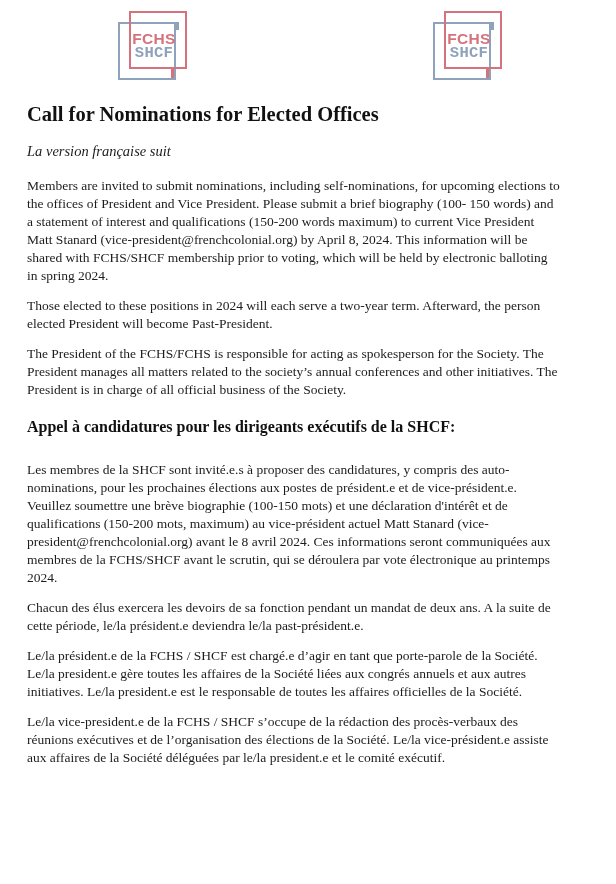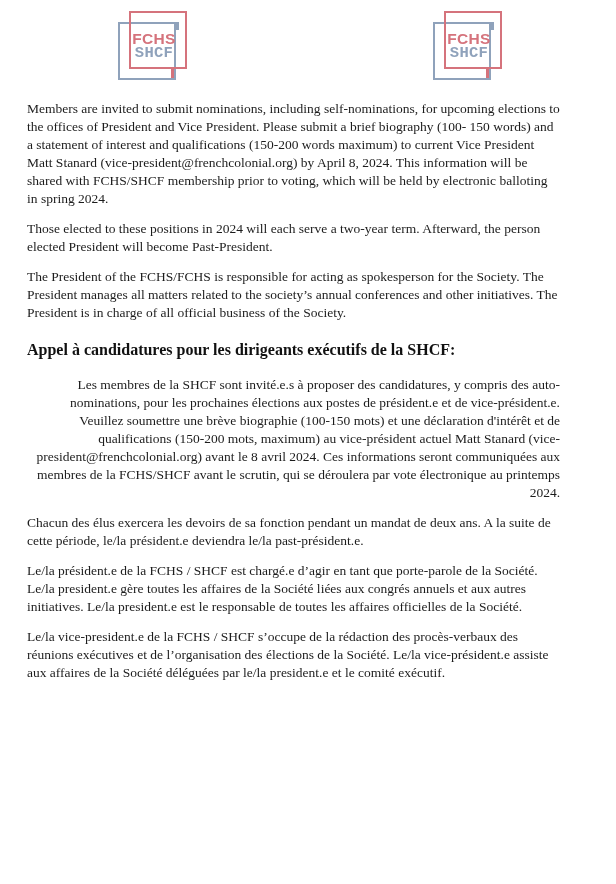--- a/index.html
+++ b/index.html
@@ -108,22 +108,21 @@
     margin-top: 16px;
   }
   h2.doc-title-fr {
     margin: 15px 0 0 0;
     font-size: 16px;
     line-height: 26px;
     font-weight: bold;
     color: #111111;
   }
   p.body-par.first-after-h2 {
-    margin-top: 13px;
-    text-align: right;
+    margin-top: 21px;
   }
 </style>
 </head>
 <body>
 
 <div class="page">
 
   <header class="logos">
     <div class="logo">
       <span class="sq blue"></span>
@@ -142,21 +141,23 @@
       <span class="red-tab"></span>
       <div class="logo-text">
         <span class="lt-red">FCHS</span>
         <span class="lt-blue">SHCF</span>
       </div>
     </div>
   </header>
 
   <main class="content">
 
+    <h1 class="doc-title">Call for Nominations for Elected Offices</h1>
 
+    <p class="lang-note">La version française suit</p>
 
     <p class="body-par first-after-note">Members are invited to submit nominations, including self-nominations, for upcoming elections to the offices of President and Vice President. Please submit a brief biography (100- 150 words) and a statement of interest and qualifications (150-200 words maximum) to current Vice President Matt Stanard (vice-president@frenchcolonial.org) by April 8, 2024. This information will be shared with FCHS/SHCF membership prior to voting, which will be held by electronic balloting in spring 2024.</p>
     <p class="body-par">Those elected to these positions in 2024 will each serve a two-year term. Afterward, the person elected President will become Past-President.</p>
     <p class="body-par">The President of the FCHS/FCHS is responsible for acting as spokesperson for the Society. The President manages all matters related to the society’s annual conferences and other initiatives. The President is in charge of all official business of the Society.</p>
 
     <h2 class="doc-title-fr">Appel à candidatures pour les dirigeants exécutifs de la SHCF:</h2>
 
     <p class="body-par first-after-h2">Les membres de la SHCF sont invité.e.s à proposer des candidatures, y compris des auto-nominations, pour les prochaines élections aux postes de président.e et de vice-président.e. Veuillez soumettre une brève biographie (100-150 mots) et une déclaration d'intérêt et de qualifications (150-200 mots, maximum) au vice-président actuel Matt Stanard (vice-president@frenchcolonial.org) avant le 8 avril 2024. Ces informations seront communiquées aux membres de la FCHS/SHCF avant le scrutin, qui se déroulera par vote électronique au printemps 2024.</p>
     <p class="body-par">Chacun des élus exercera les devoirs de sa fonction pendant un mandat de deux ans. A la suite de cette période, le/la président.e deviendra le/la past-président.e.</p>
     <p class="body-par">Le/la président.e de la FCHS / SHCF est chargé.e d’agir en tant que porte-parole de la Société. Le/la president.e gère toutes les affaires de la Société liées aux congrés annuels et aux autres initiatives. Le/la president.e est le responsable de toutes les affaires officielles de la Société.</p>

